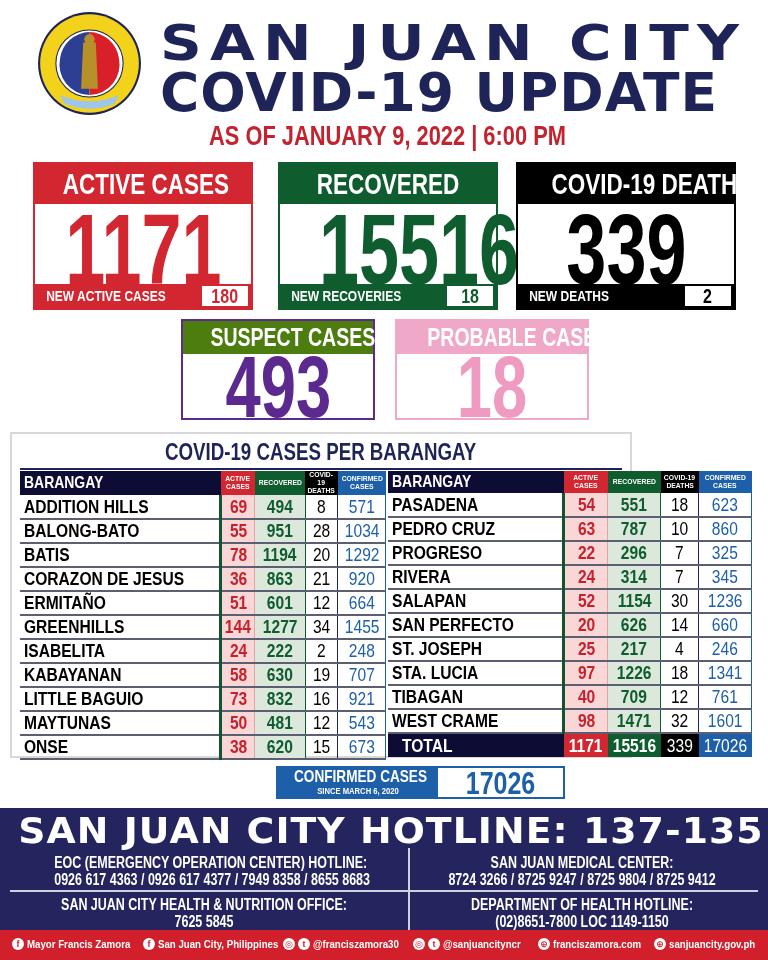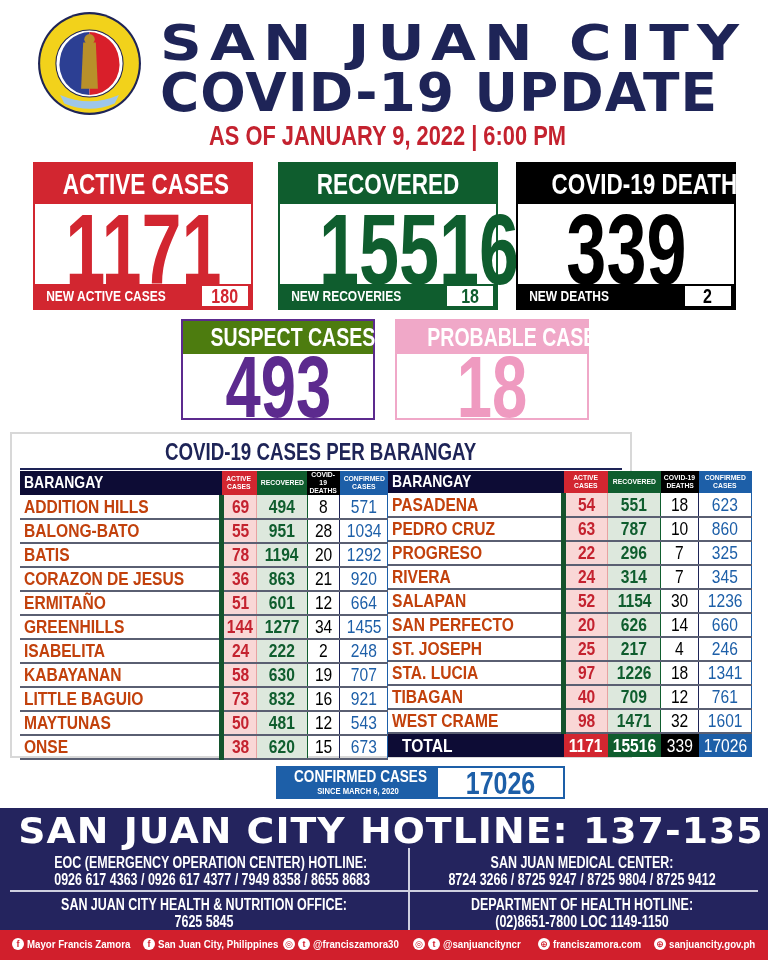--- a/index.html
+++ b/index.html
@@ -53,25 +53,25 @@
   .grid th { height: 22px; color: #fff; font-weight: bold; }
   .grid th.name { background: #0d0c35; text-align: left; padding-left: 4px; font-size: 17px; }
   .grid th .sq { display: inline-block; transform: scaleX(0.82); transform-origin: left center; white-space: nowrap; }
   .grid th.sm { font-size: 8px; line-height: 8px; text-align: center; }
   .grid th.sm span { display: inline-block; transform: scaleX(0.85); }
   .grid th.a { background: #d22630; width: 44px; }
   .grid th.r { background: #0f5d2e; width: 52px; }
   .grid th.d { background: #000; width: 38px; }
   .grid th.c { background: #1d5fa8; width: 44px; }
   .grid td { font-weight: bold; font-size: 19px; border-bottom: 2px solid #5a5f72; }
-  .grid td.name { color: #c2410c; padding-left: 4px; }
+  .grid td.name { color: #000000; padding-left: 4px; }
   .grid td.name span { display: inline-block; transform: scaleX(0.82); transform-origin: left center; white-space: nowrap; }
   .grid td.num { text-align: center; }
   .grid td.num span { display: inline-block; transform: scaleX(0.82); }
-  .grid td.a { background: #f9d7d6; color: #c4222f; border-left: 5px solid #14532d; border-right: 1px solid #e8a2a2; }
+  .grid td.a { background: #f9d7d6; color: #c4222f; border-left: 3px solid #14532d; border-right: 1px solid #e8a2a2; }
   .grid td.r { background: #dde8dd; color: #0f5d2e; border-left: 1px solid #0f5d2e; border-right: 1px solid #0f5d2e; }
   .grid td.d { color: #000; font-weight: normal; border-right: 1px solid #1e2457; }
   .grid td.c { color: #1d5fa8; font-weight: normal; border-right: 1px solid #1d5fa8; }
   .grid tr.total td { border-bottom: none; color: #fff; text-decoration: underline; }
   .grid tr.total td.name { background: #0d0c35; padding-left: 14px; }
   .grid tr.total td.a { background: #d22630; border: none; color: #fff; }
   .grid tr.total td.r { background: #0f5d2e; border: none; color: #fff; }
   .grid tr.total td.d { background: #000; border: none; color: #fff; }
   .grid tr.total td.c { background: #1d5fa8; border: none; color: #fff; }
 

